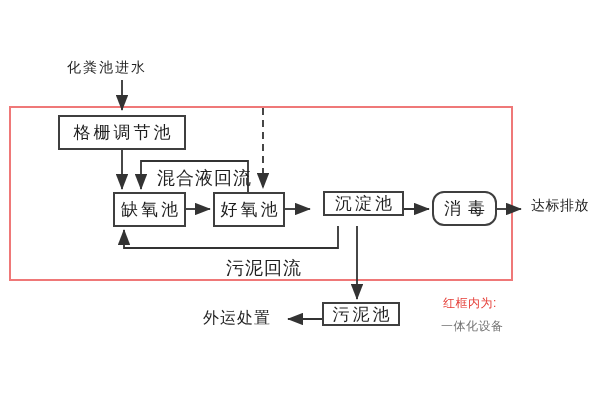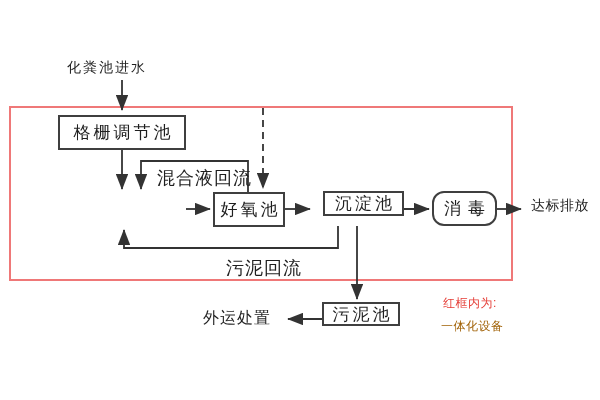--- a/index.html
+++ b/index.html
@@ -64,35 +64,36 @@
 
     <path class="wire" d="M338,226 L338,248 L124,248 L124,230" marker-end="url(#ah)" stroke="#333333"></path>
 
     <path class="wire" d="M357,226 L357,299" marker-end="url(#ah)" stroke="#333333"></path>
 
     <path class="wire" d="M322,319 L288,319" marker-end="url(#ah)" stroke="#333333"></path>
   </svg>
 
   <div class="box" style="left:58px;top:115px;width:128px;height:35px">格栅调节池</div>
 
+  <div class="box" style="left:113px;top:192px;width:73px;height:35px">缺氧池</div>
 
   <div class="box" style="left:213px;top:192px;width:72px;height:35px">好氧池</div>
 
   <div class="box" style="left:323px;top:191px;width:81px;height:25px">沉淀池</div>
 
   <div class="box wide-ls" style="left:432px;top:191px;width:65px;height:35px">消毒</div>
 
   <div class="box" style="left:322px;top:302px;width:78px;height:24px">污泥池</div>
 
   <div class="lbl big" style="left:67px;top:59px">化粪池进水</div>
 
   <div class="lbl mid" style="left:157px;top:166px">混合液回流</div>
 
   <div class="lbl mid" style="left:226px;top:256px">污泥回流</div>
 
   <div class="lbl big" style="left:531px;top:197px;letter-spacing:0.5px">达标排放</div>
 
   <div class="lbl big" style="left:203px;top:308px;font-size:16px;letter-spacing:1px">外运处置</div>
 
   <div class="note" style="left: 443px; top: 292px; color: rgb(229, 60, 53);">红框内为:</div>
-  <div class="note" style="left: 441px; top: 315px; color: #a16207;">一体化设备</div>
+  <div class="note" style="left: 441px; top: 315px; color: #737373;">一体化设备</div>
 
 </div>
 
 </body></html>

